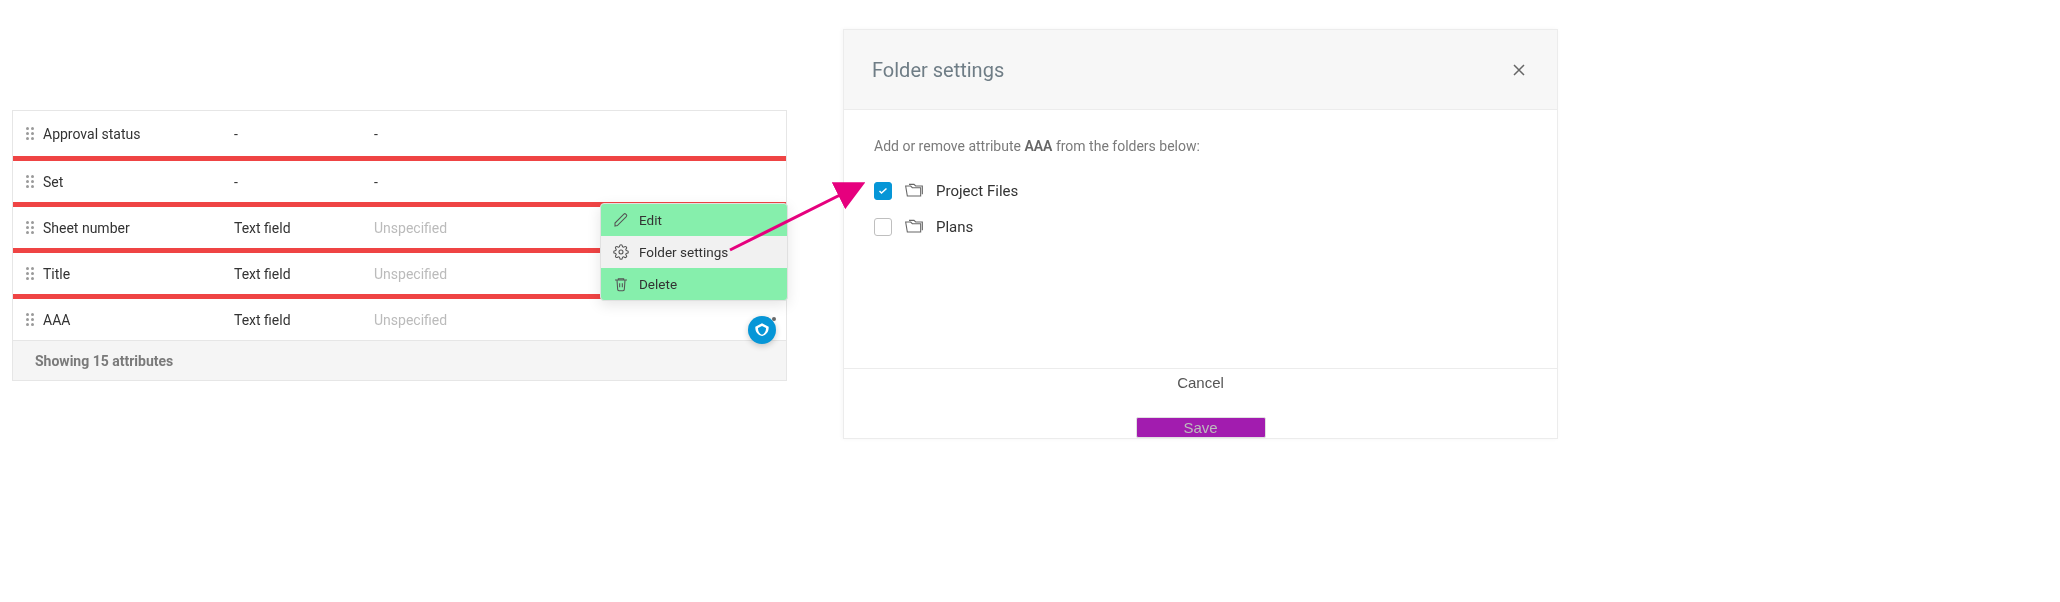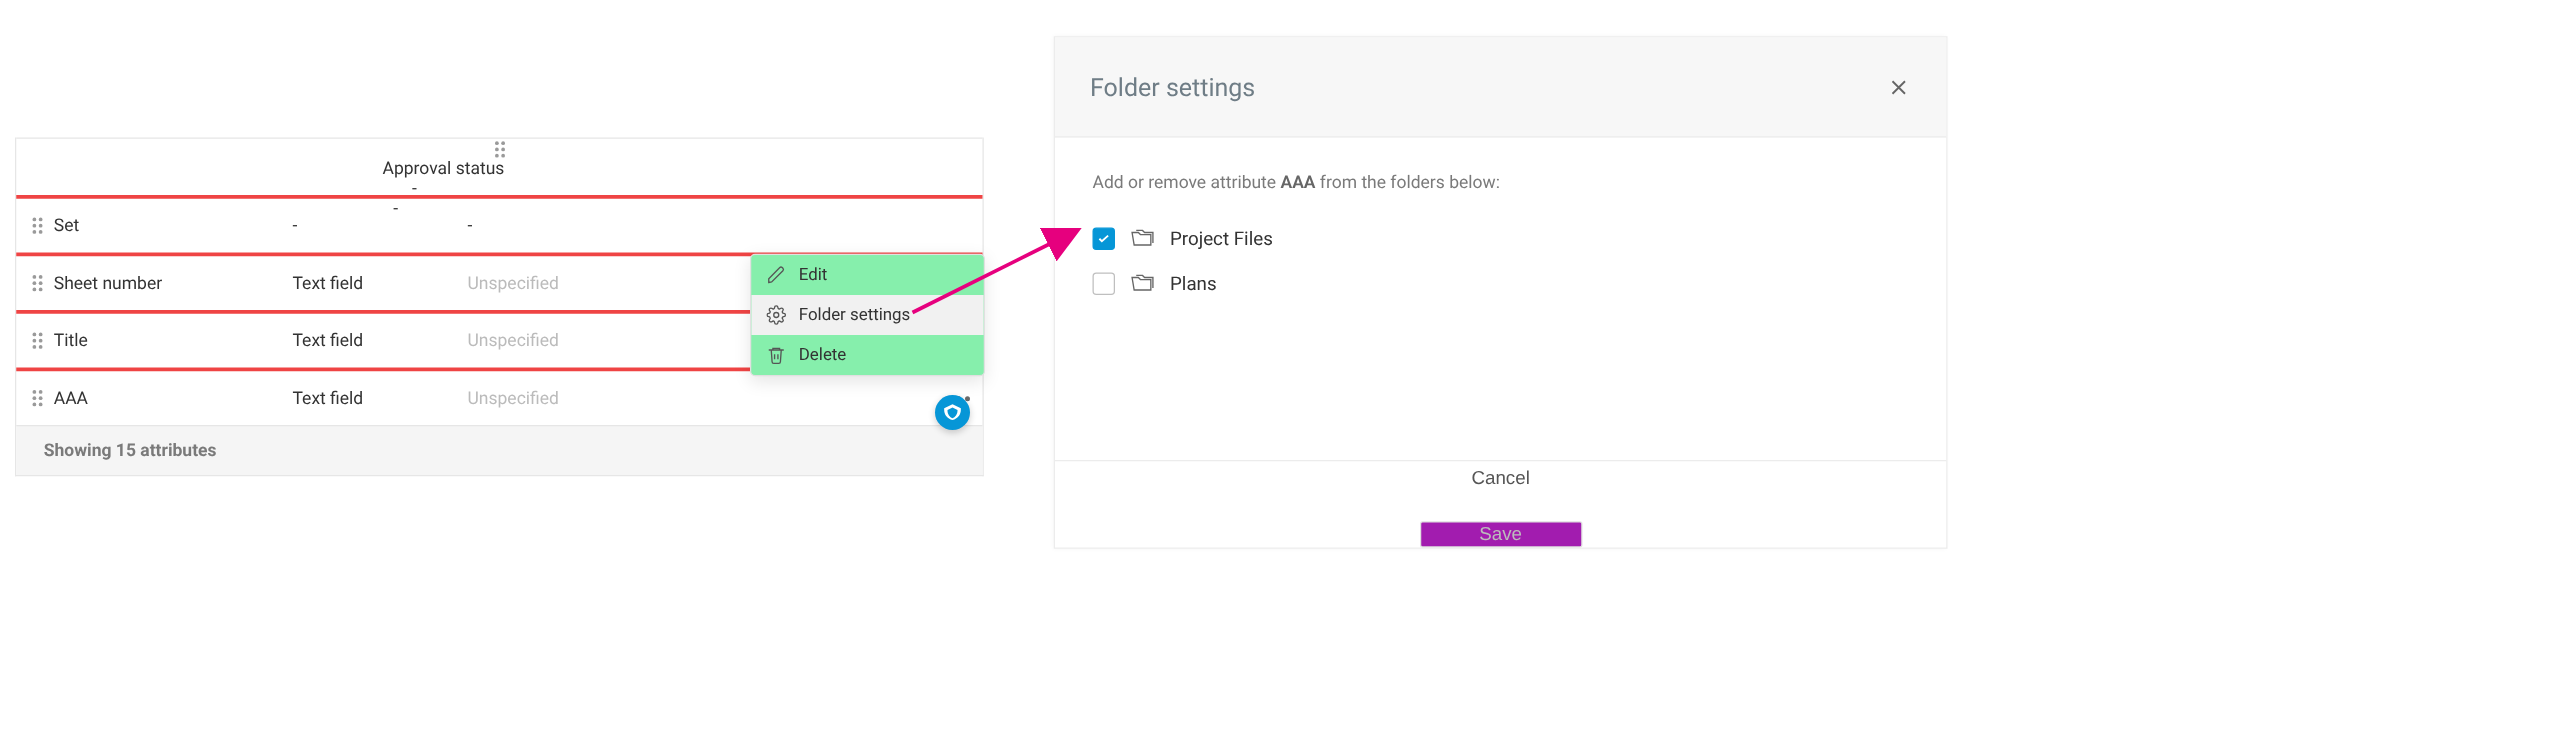--- a/index.html
+++ b/index.html
@@ -22,24 +22,24 @@
     top: 110px;
     width: 775px;
     border: 1px solid #e6e6e6;
     border-top: none;
     background: #fff;
   }
   .row {
     display: flex;
     align-items: center;
     height: 46px;
-    border-top: 3px solid #ef4444;
+    border-top: 5px solid #ef4444;
     padding: 0 8px;
   }
-  .row:first-child { border-top: 1px solid #e6e6e6; flex-direction: column; }
+  .row:first-child { border-top: 1px solid #e6e6e6; }
   .drag {
     width: 18px;
     display: flex;
     justify-content: center;
     color: #7a7a7a;
   }
   .col-name { width: 195px; padding-left: 4px; color: #333; }
   .col-type { width: 140px; color: #333; }
   .col-req  { width: 170px; color: #bbbbbb; }
   .col-req.dash, .col-type.dash { color: #333; }

